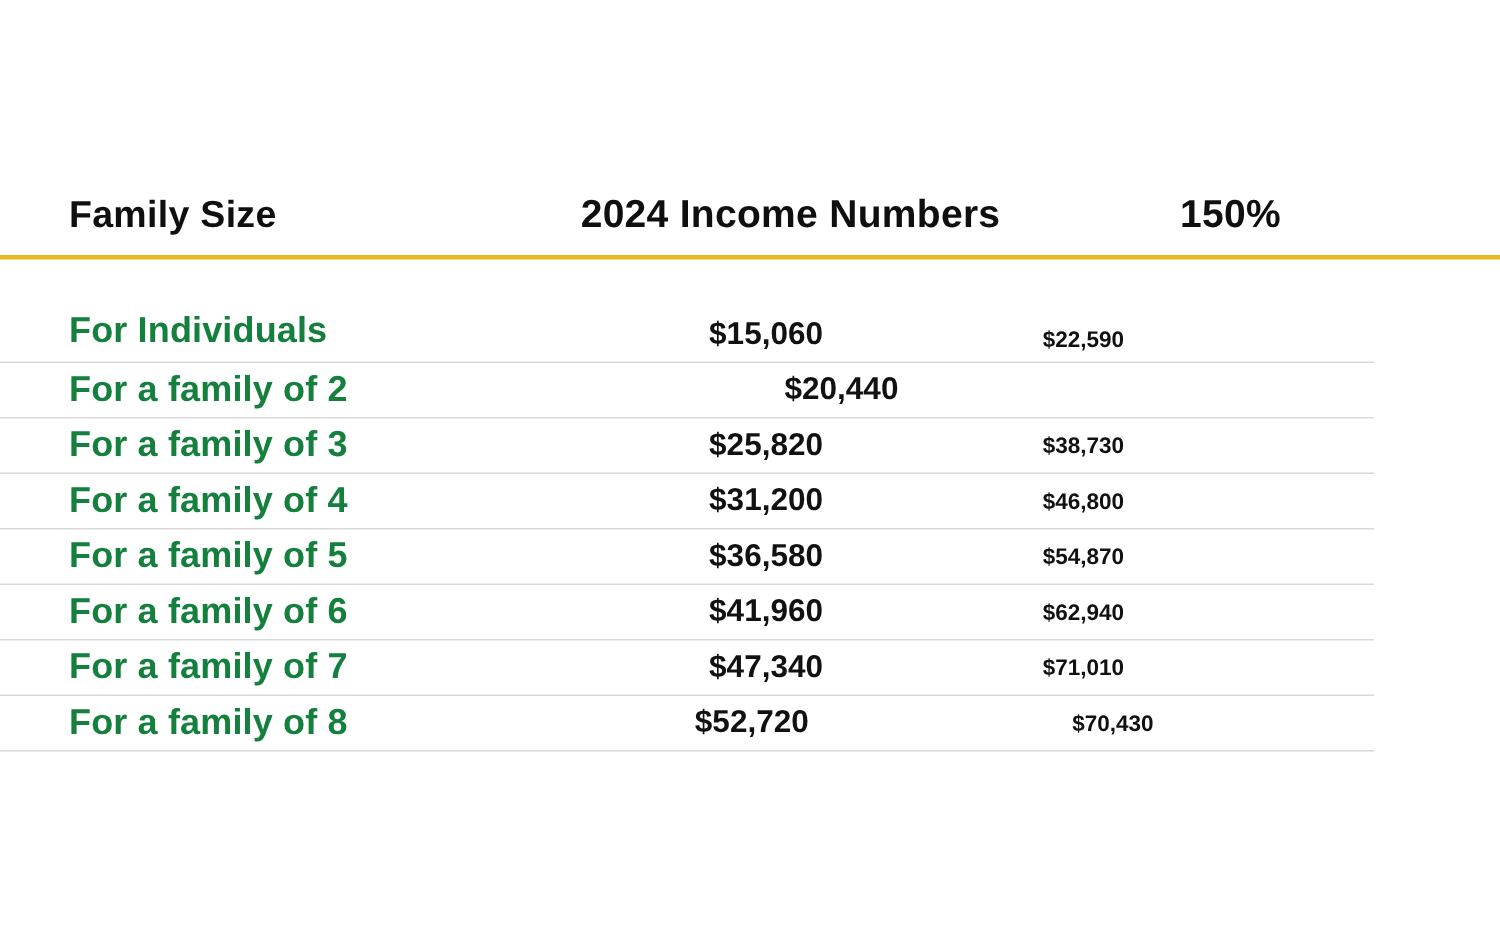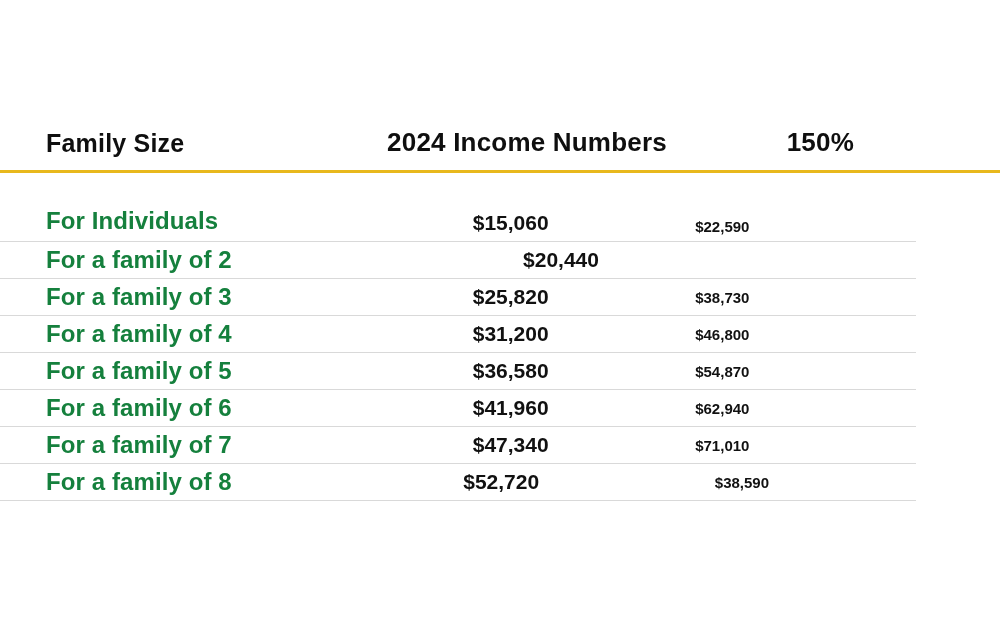--- a/index.html
+++ b/index.html
@@ -168,18 +168,18 @@
 
       <div class="data-row">
         <div class="col-family">For a family of  7</div>
         <div class="col-income">$47,340</div>
         <div class="col-pct">$71,010</div>
       </div>
 
       <div class="data-row last">
         <div class="col-family">For a family of  8</div>
         <div class="col-income">$52,720</div>
-        <div class="col-pct">$38,590</div>
+        <div class="col-pct">$70,430</div>
       </div>
 
     </div>
   </div>
 </div>
 
 </body></html>

